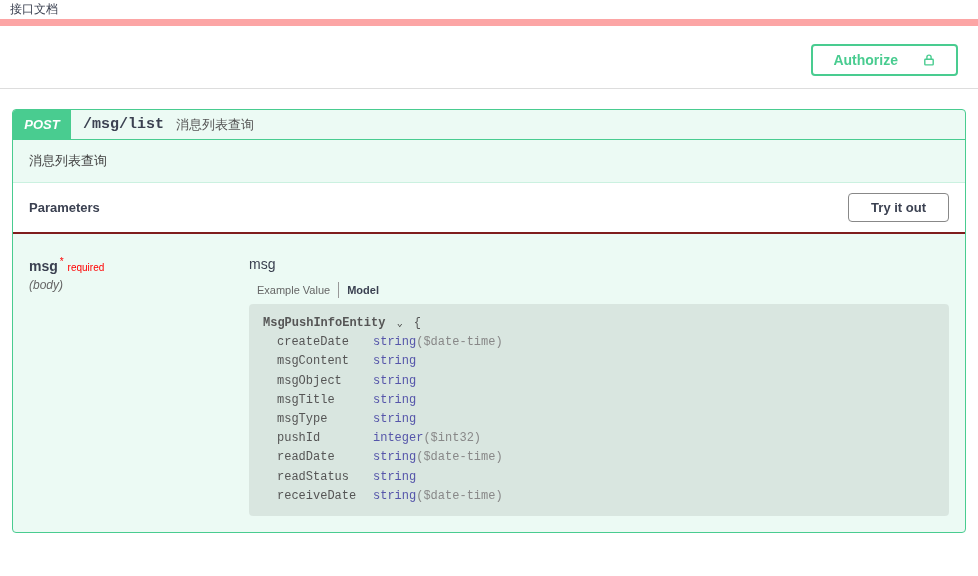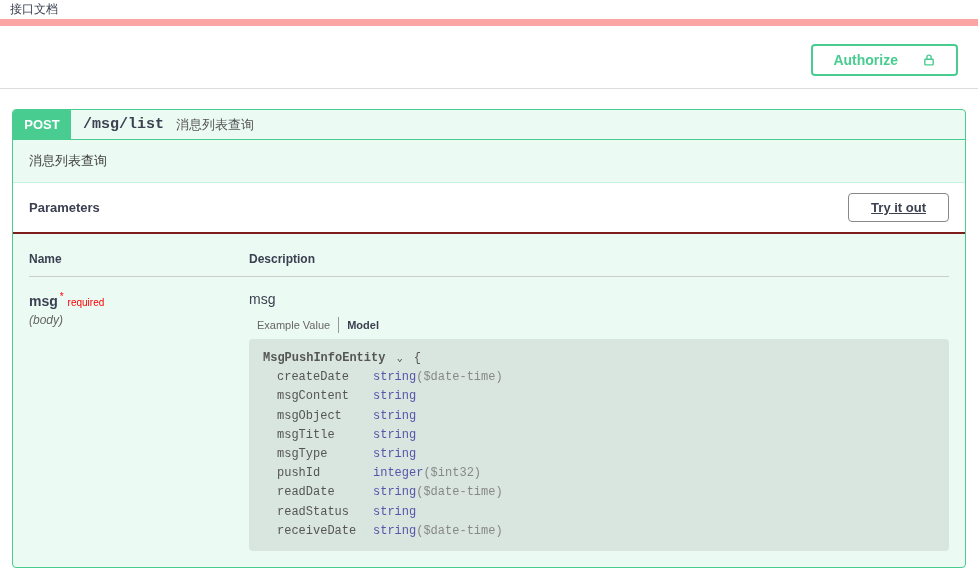--- a/index.html
+++ b/index.html
@@ -13,29 +13,29 @@
   
   .section { padding: 20px 10px 0; }
   .section-header { display: flex; align-items: center; justify-content: space-between; padding: 6px 4px 12px; cursor: pointer; }
   .section-title-wrap { display: flex; align-items: baseline; gap: 10px; }
   .section-title { font-size: 22px; font-weight: 700; color: #3b4151; }
   .section-sub { font-size: 13px; color: #666; }
   .chevron { font-size: 18px; color: #333; }
   
   .opblock { border: 1px solid #49cc90; border-radius: 4px; margin: 0 2px; background: #ecfaf4; }
   .opblock-summary { display: flex; align-items: center; border-bottom: 1px solid #49cc90; cursor: pointer; }
-  .method-badge { background: #49cc90; color: #fff; font-weight: 700; font-size: 13px; padding: 7px 0; width: 58px; text-align: center; border-radius: 3px 0 0 0; }
+  .method-badge { background: #49cc90; color: #fff; font-weight: 700; font-size: 13px; padding: 7px 0; width: 58px; text-align: center; border-radius: 3px 0 0 0; font-style: italic; }
   .op-path { font-family: "Courier New", monospace; font-weight: 600; font-size: 15px; padding: 0 12px; color: #3b4151; }
   .op-desc-inline { font-size: 13px; color: #555; }
   
   .opblock-desc { padding: 12px 16px; font-size: 13px; color: #444; border-bottom: 1px solid rgba(73,204,144,.2); }
   
   .params-bar { display: flex; justify-content: space-between; align-items: center; padding: 10px 16px; background: #fff; border-bottom: 2px solid #7f1d1d; }
   .params-label { font-weight: 700; font-size: 13px; color: #3b4151; }
-  .tryout-btn { border: 1px solid #888; background: #fff; color: #3b4151; font-weight: 700; padding: 6px 22px; border-radius: 4px; font-size: 13px; cursor: pointer; text-decoration: underline; }
+  .tryout-btn { border: 1px solid #888; background: #fff; color: #3b4151; font-weight: 700; padding: 6px 22px; border-radius: 4px; font-size: 13px; cursor: pointer; }
   
   .param-table { width: 100%; padding: 8px 16px 16px; }
   .param-head { display: flex; padding: 10px 0; border-bottom: 1px solid #ccc; font-size: 12px; font-weight: 700; color: #3b4151; }
   .col-name { width: 220px; }
   .col-desc { flex: 1; }
   .param-row { display: flex; padding-top: 14px; }
   .param-name { font-weight: 700; font-size: 14px; }
   .required-star { color: #ff0000; font-size: 10px; vertical-align: super; margin-left: 2px; }
   .required-text { color: #ff0000; font-size: 10px; }
   .param-in { font-style: italic; font-size: 12px; color: #666; margin-top: 4px; }
@@ -83,24 +83,20 @@
     </div>
 
     <div class="opblock-desc">消息列表查询</div>
 
     <div class="params-bar">
       <span class="params-label">Parameters</span>
       <button class="tryout-btn">Try it out</button>
     </div>
 
     <div class="param-table">
-      <div class="param-head">
-        <div class="col-name">Name</div>
-        <div class="col-desc">Description</div>
-      </div>
 
       <div class="param-row">
         <div class="col-name">
           <div>
             <span class="param-name">msg</span><span class="required-star">*</span>
             <span class="required-text">required</span>
           </div>
           <div class="param-in">(body)</div>
         </div>
         <div class="col-desc">

